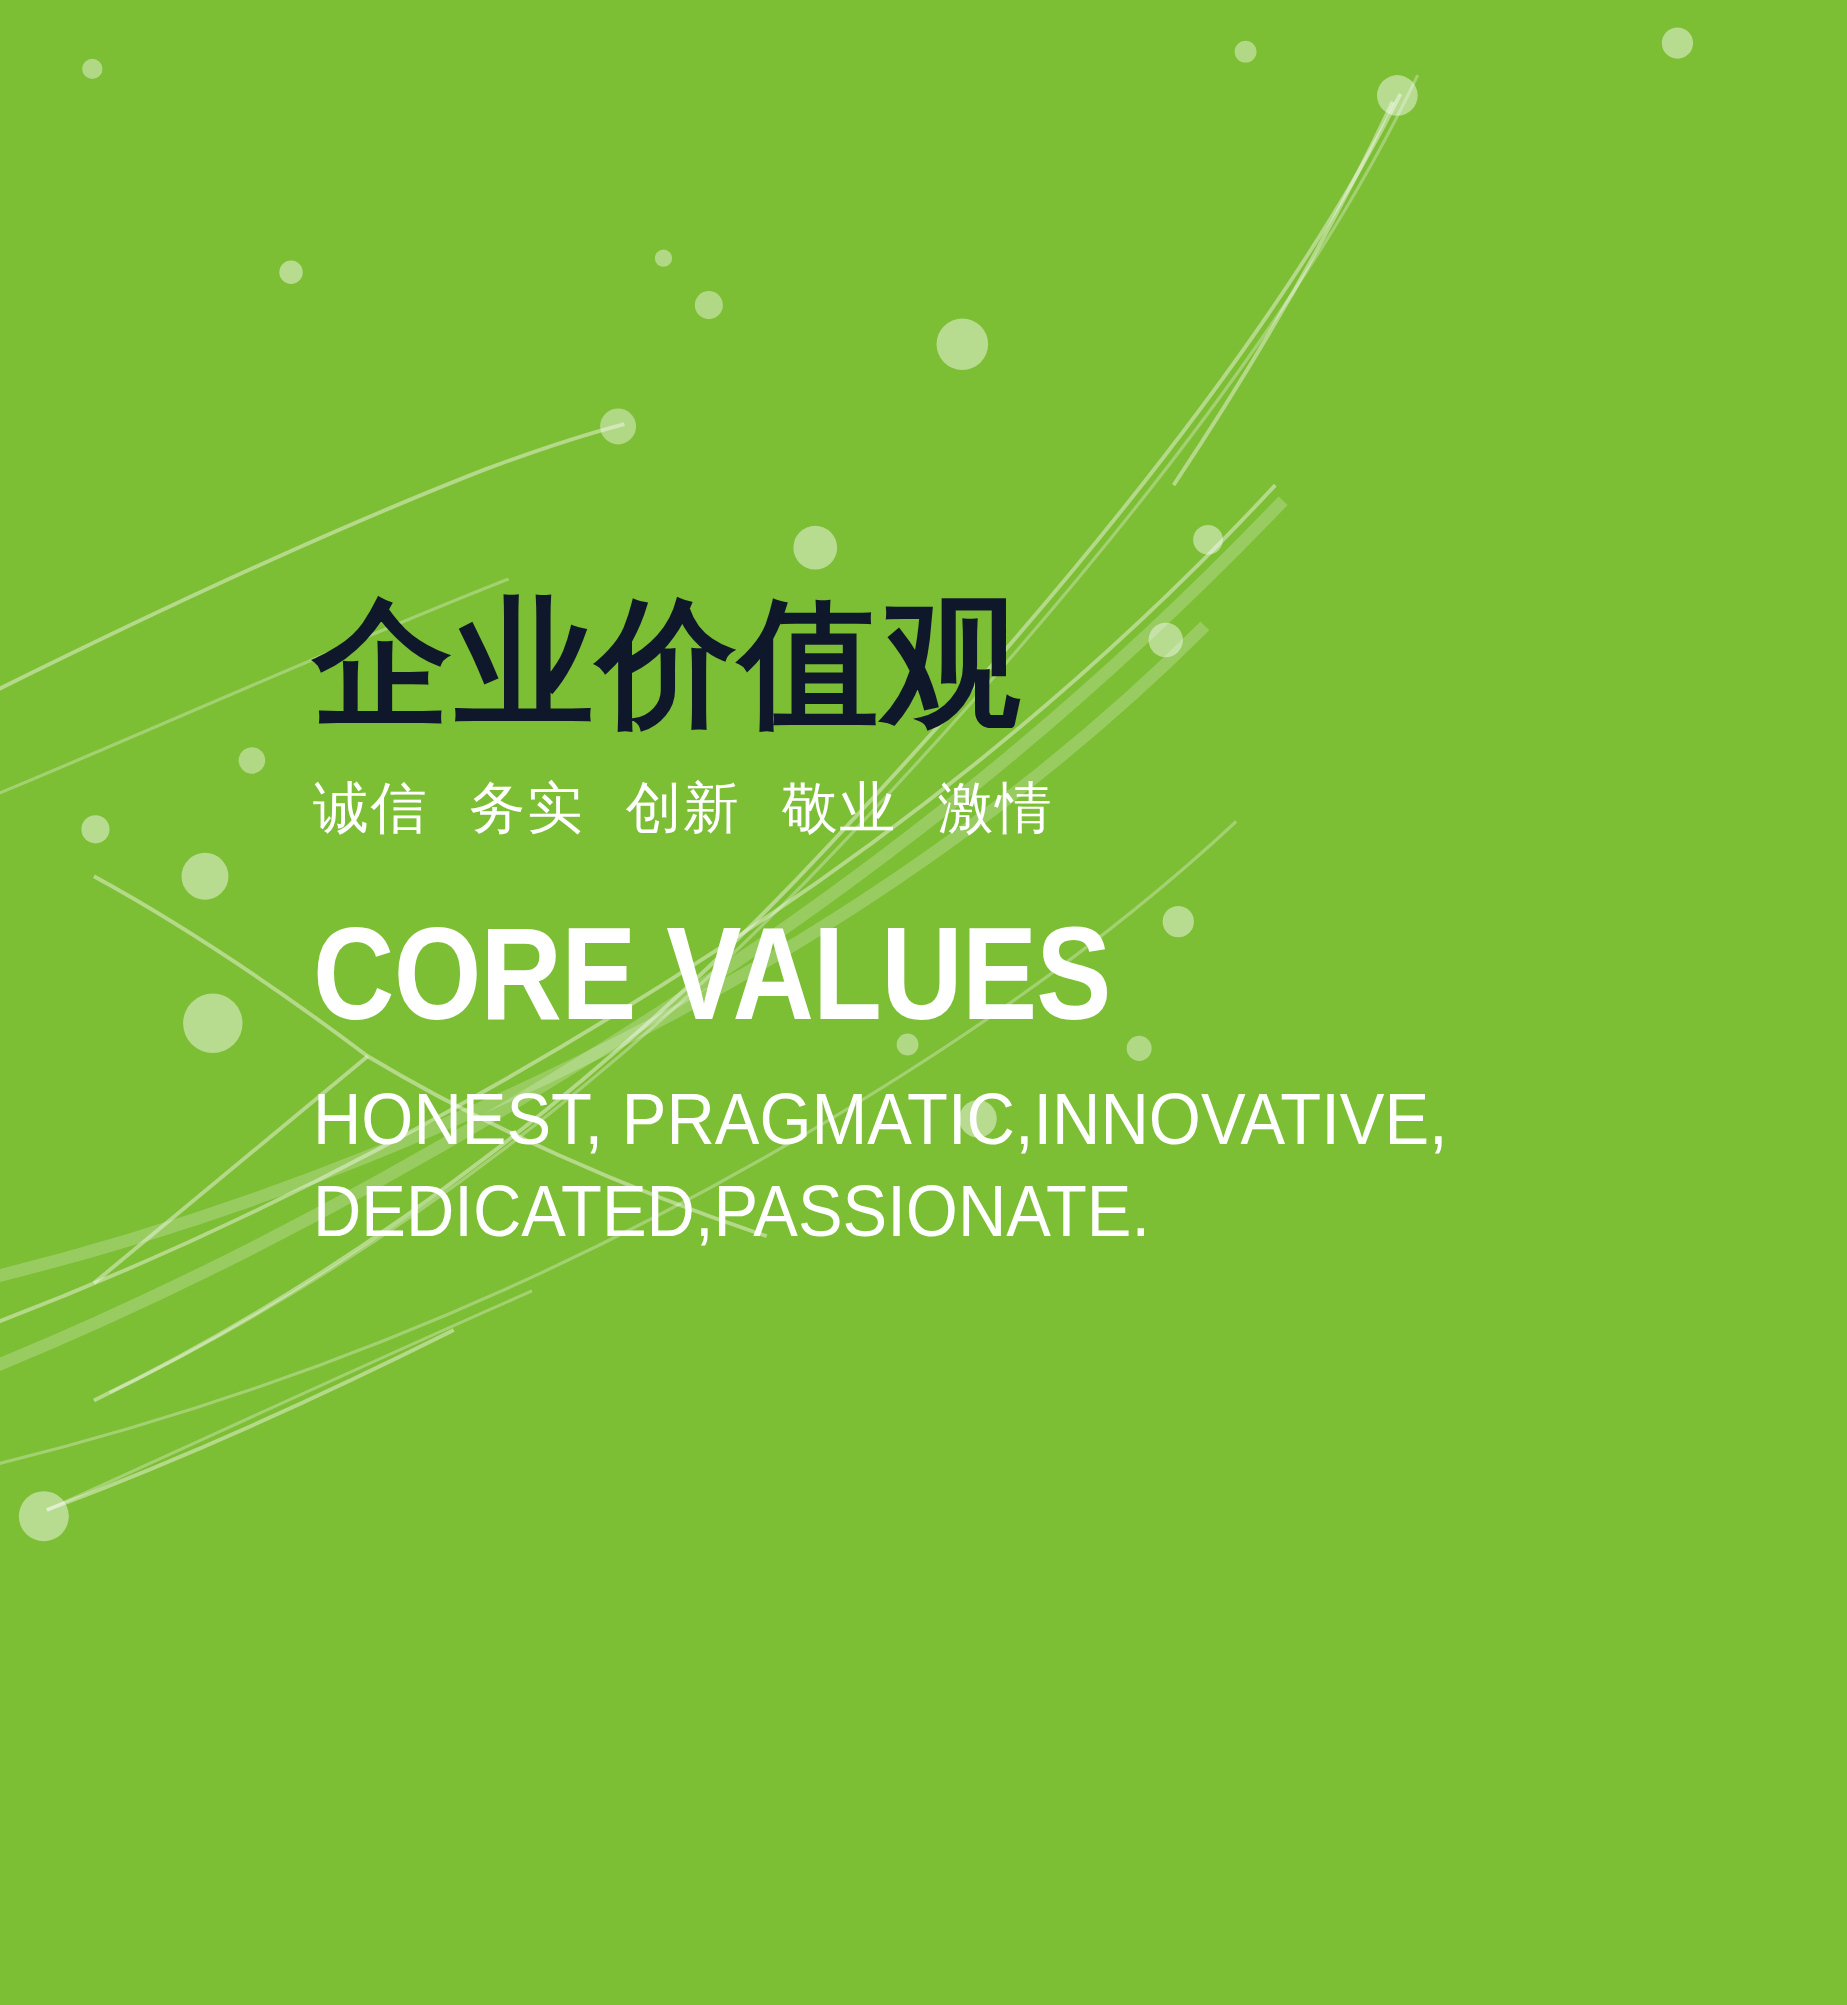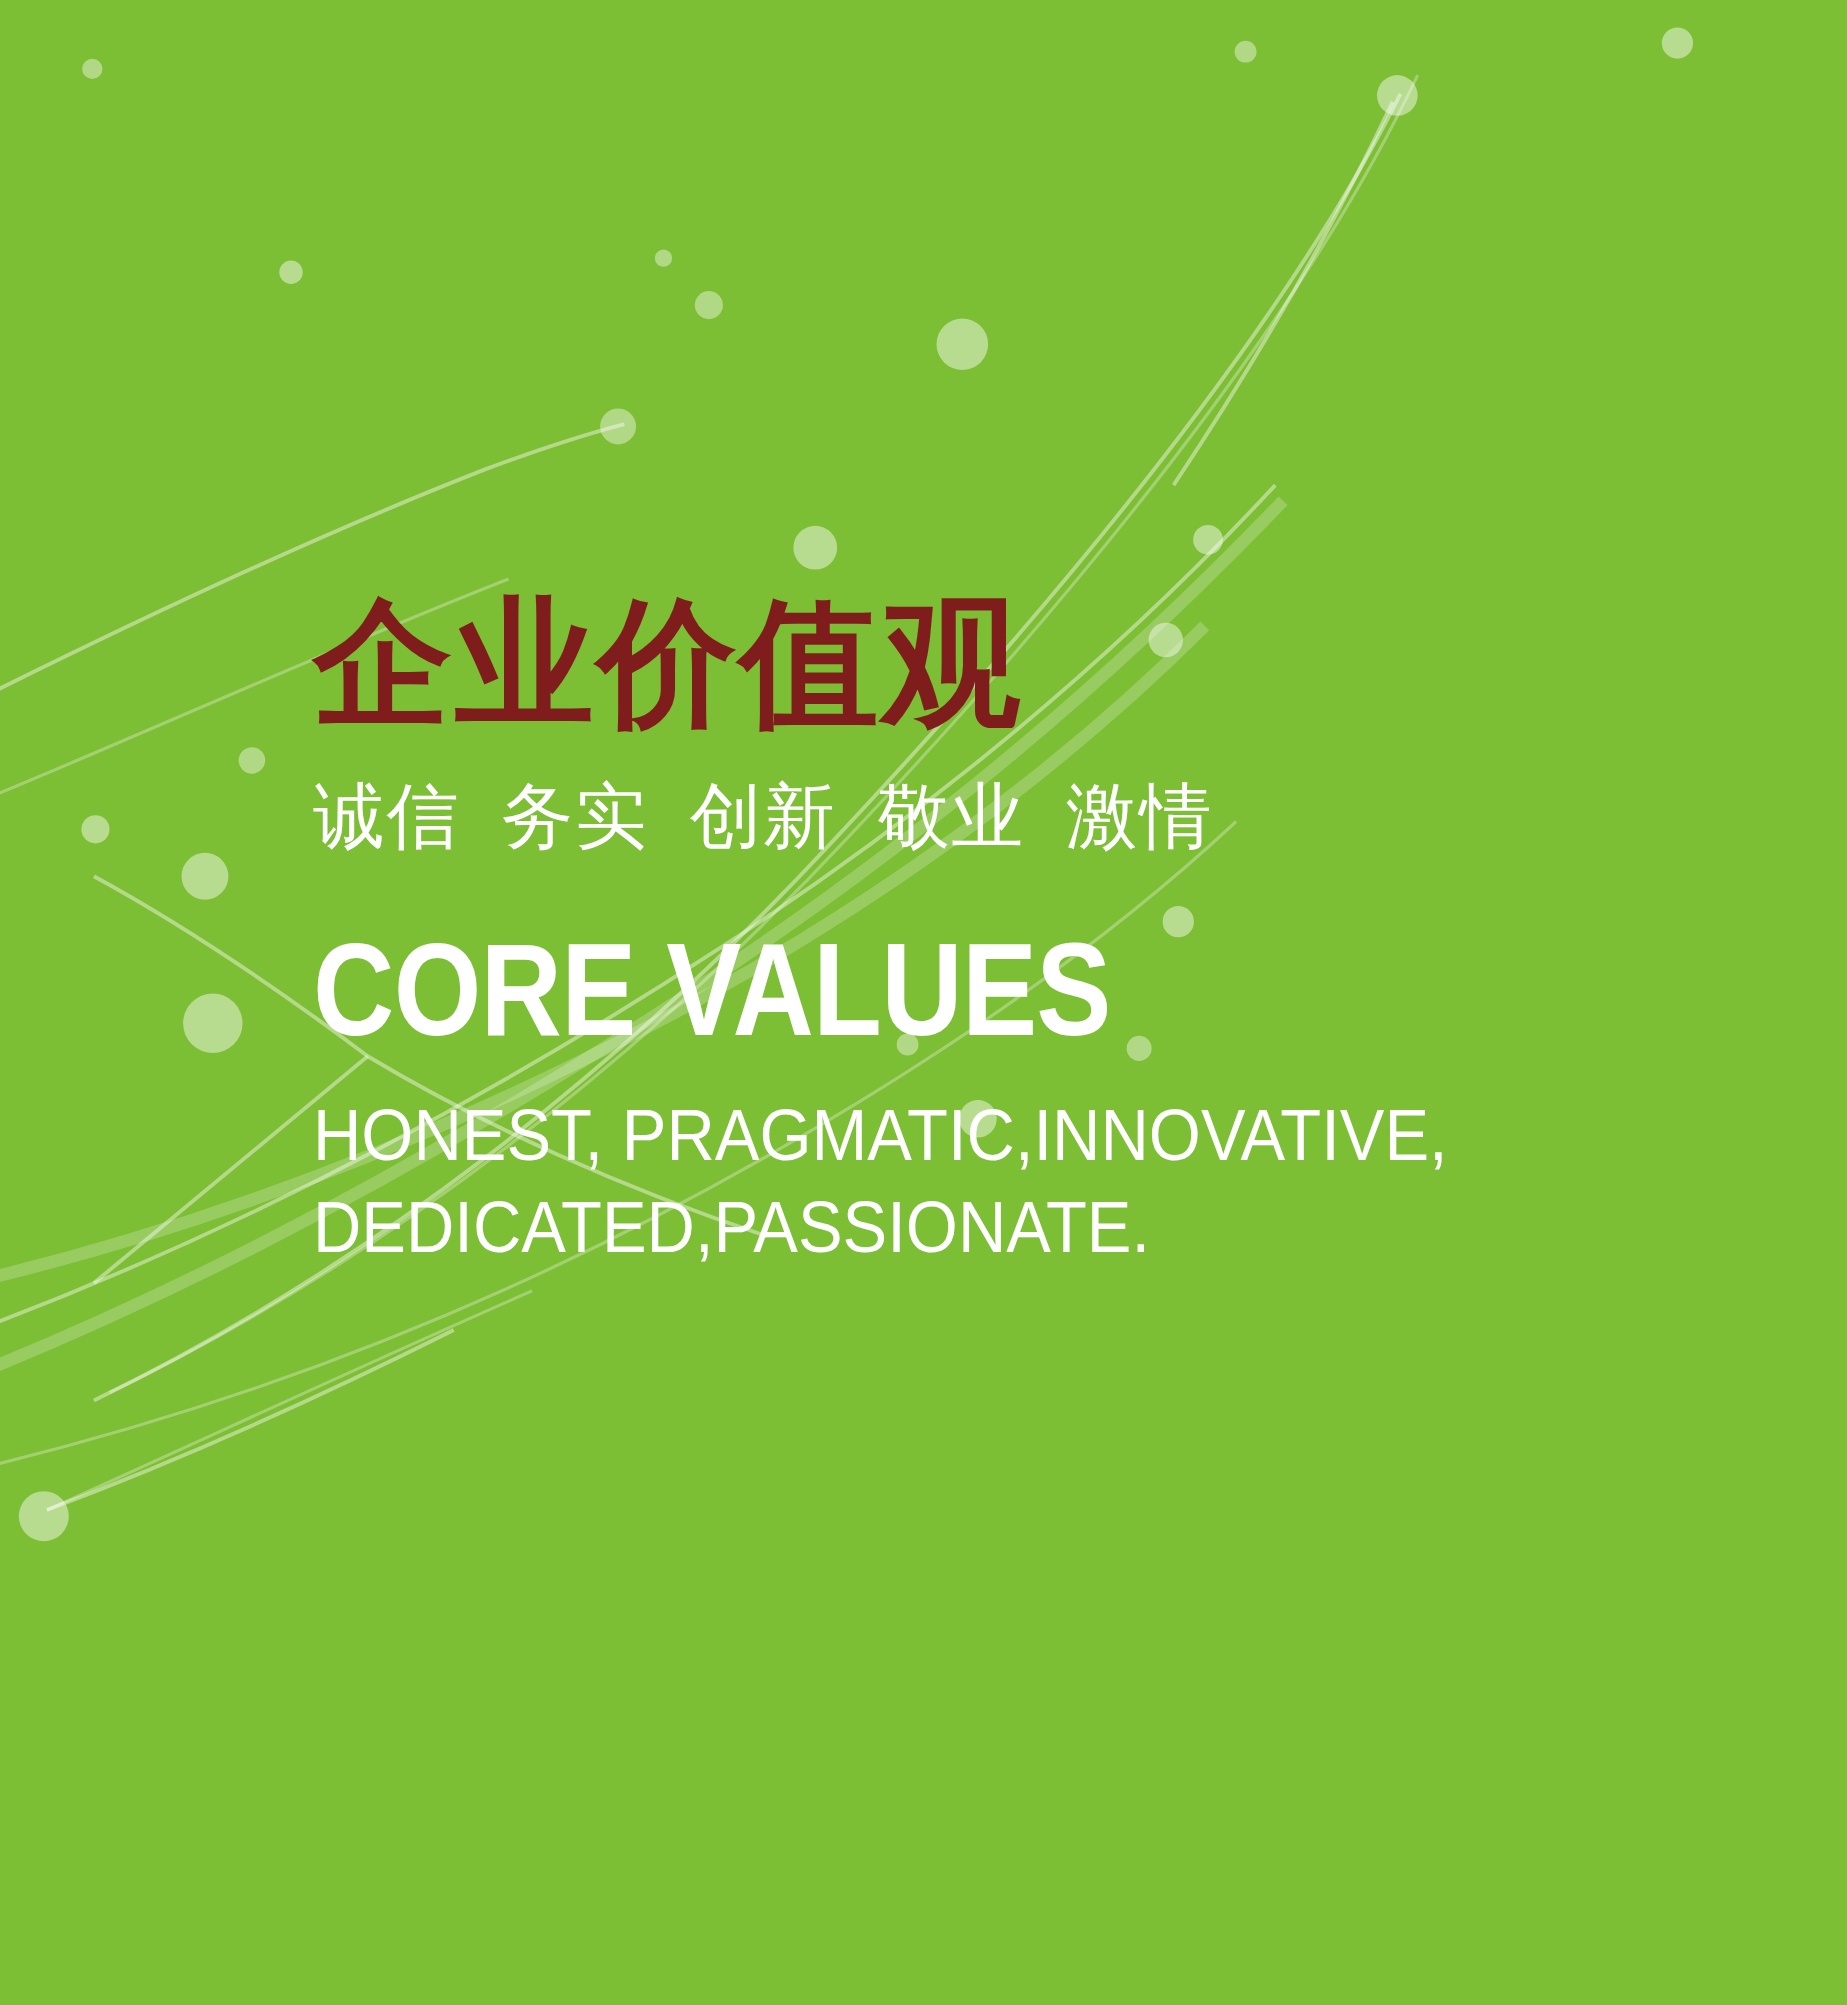--- a/index.html
+++ b/index.html
@@ -30,35 +30,35 @@
   
   .content {
     position: absolute;
     left: 313px;
     top: 594px;
     width: 1377px;
     z-index: 5;
   }
 
   .title-cn {
-    color: #7f1d1d;
+    color: #0f172a;
     font-family: "DejaVu Sans", "Liberation Sans", sans-serif;
     font-weight: 700;
     font-size: 139px;
     line-height: 1.0;
     letter-spacing: 3.1px;
     margin: 0;
     white-space: nowrap;
   }
 
   .subtitle-cn {
     color: #ffffff;
     font-family: "DejaVu Sans", "Liberation Sans", sans-serif;
     font-weight: 400;
-    font-size: 72px;
+    font-size: 56px;
     line-height: 1.0;
     letter-spacing: 1.6px;
     margin: 47px 0 0 0;
     white-space: nowrap;
   }
   .subtitle-cn .gap { display: inline-block; width: 41px; }
 
   .title-en {
     color: #ffffff;
     font-family: "Liberation Sans", "DejaVu Sans", sans-serif;

